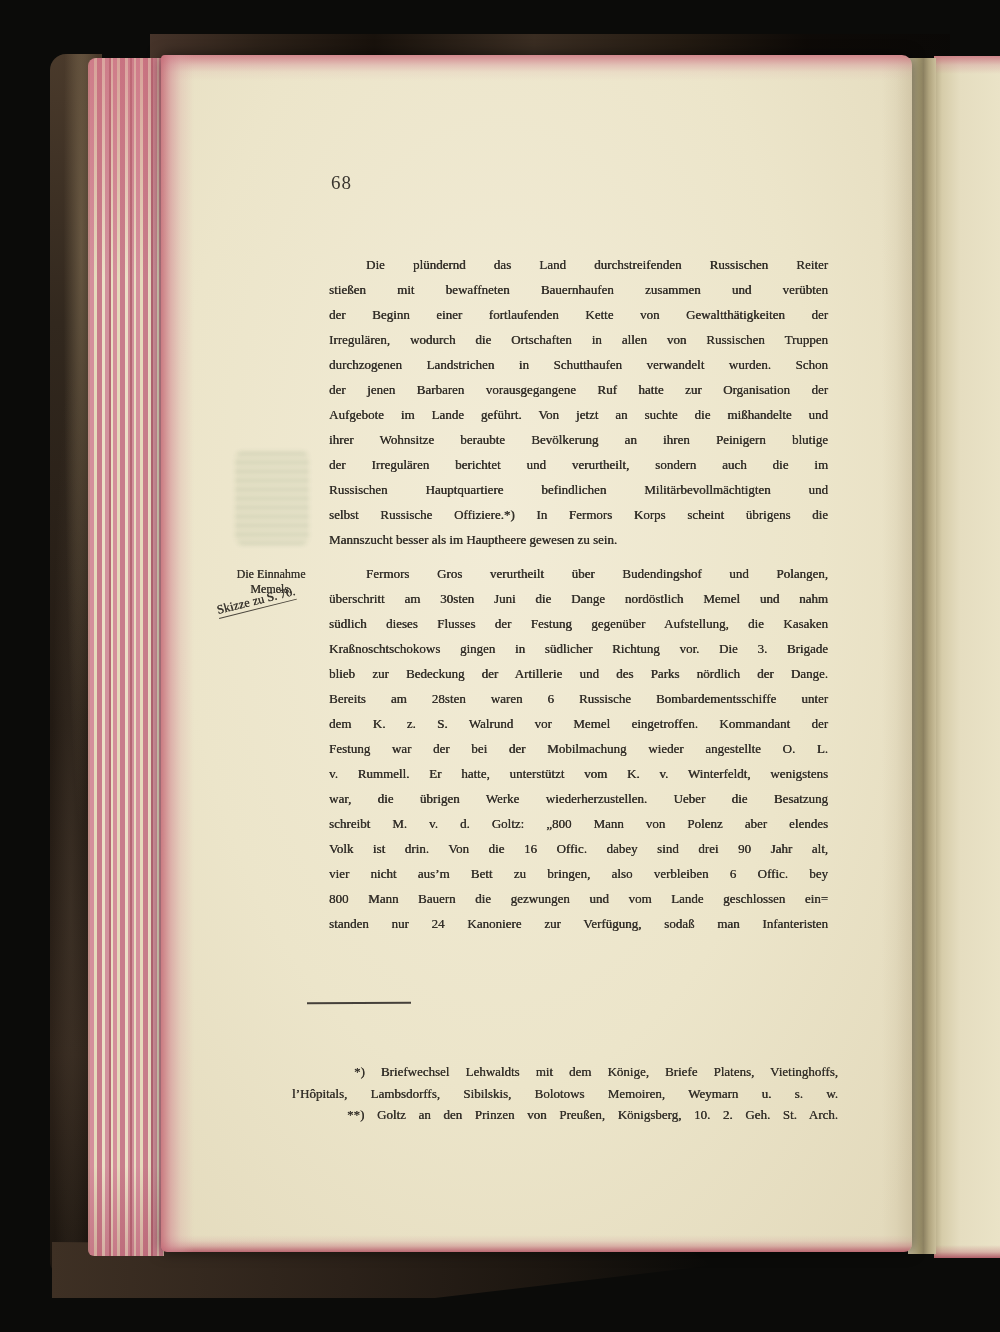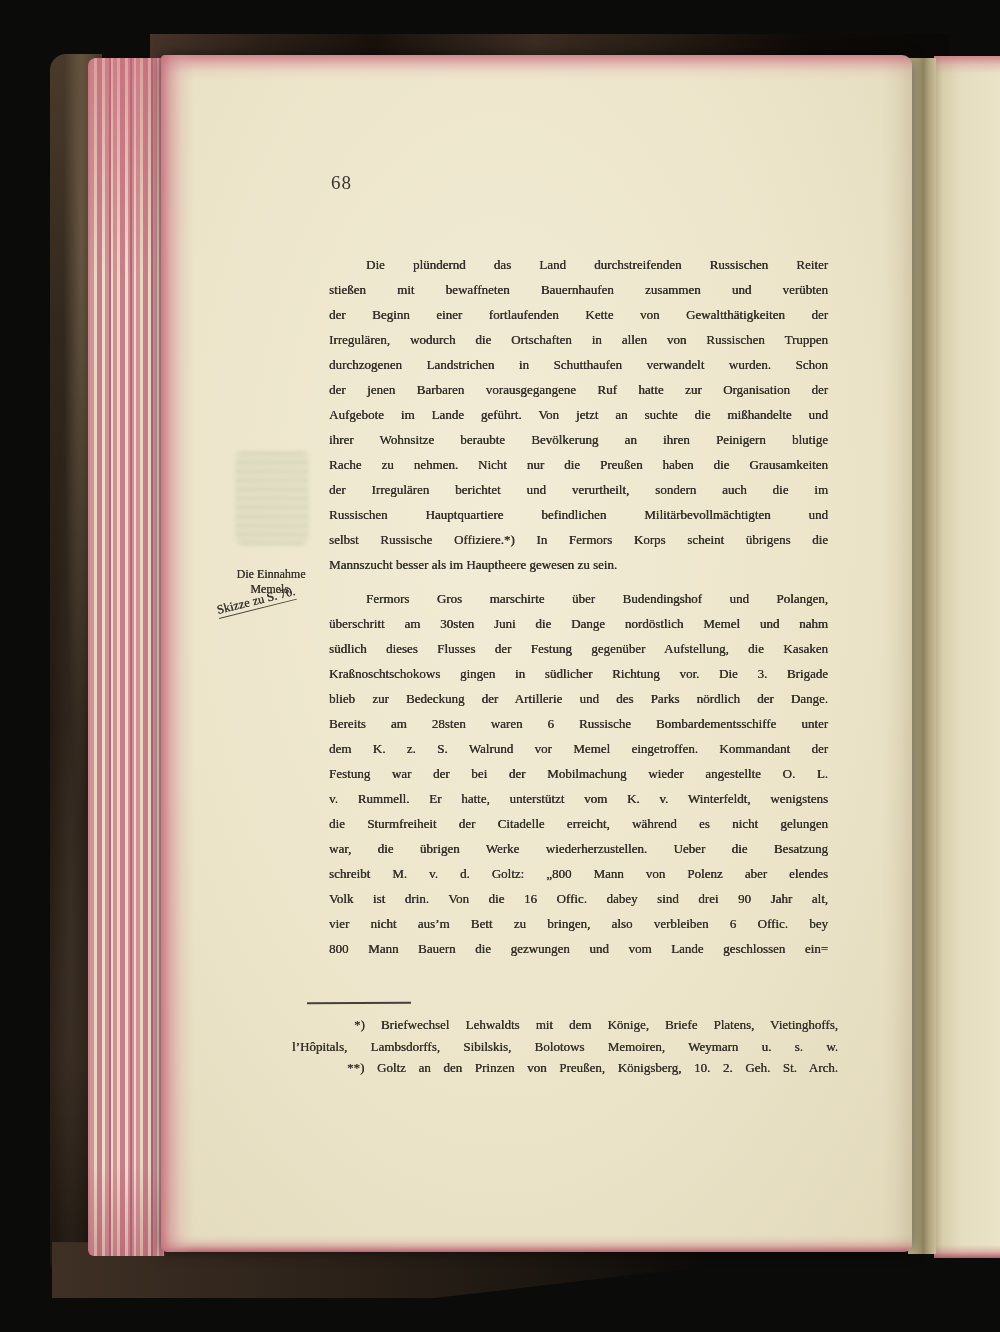--- a/index.html
+++ b/index.html
@@ -100,21 +100,21 @@
     position:absolute;left:58px;top:548px;width:122px;
     transform:rotate(-14deg);transform-origin:left bottom;
     font-size:12.5px;color:#3a362f;text-shadow:0.3px 0 0 currentColor;
   }
   .margin-note-2 .mn2{border-bottom:1.3px solid #4a453c;padding-bottom:1px;white-space:nowrap;}
   .fn-rule{
     position:absolute;left:146px;top:947px;width:104px;height:2px;
     background:#45403a;transform:rotate(-0.4deg);
   }
   .footnotes{
-    position:absolute;left:131px;top:959px;width:546px;
+    position:absolute;left:131px;top:1006px;width:546px;
     font-size:13px;color:#36322b;text-shadow:0.3px 0 0 currentColor;
   }
   .fline{line-height:21.5px;text-align:justify;text-align-last:justify;}
   .fline:nth-child(1){text-indent:62px;}
   .fline:nth-child(3){text-indent:55px;}
   .showthrough{
     position:absolute;left:74px;top:396px;width:74px;height:94px;
     background:repeating-linear-gradient(0deg,
       rgba(104,134,96,.26) 0 3px,rgba(140,160,120,.10) 3px 9px);
     filter:blur(2.2px);border-radius:8px;opacity:.8;
@@ -146,43 +146,42 @@
       <div class="para para1">
 
       <div class="line">Die plündernd das Land durchstreifenden Russischen Reiter</div>
           <div class="line">stießen mit bewaffneten Bauernhaufen zusammen und verübten</div>
           <div class="line">der Beginn einer fortlaufenden Kette von Gewaltthätigkeiten der</div>
           <div class="line">Irregulären, wodurch die Ortschaften in allen von Russischen Truppen</div>
           <div class="line">durchzogenen Landstrichen in Schutthaufen verwandelt wurden. Schon</div>
           <div class="line">der jenen Barbaren vorausgegangene Ruf hatte zur Organisation der</div>
           <div class="line">Aufgebote im Lande geführt. Von jetzt an suchte die mißhandelte und</div>
           <div class="line">ihrer Wohnsitze beraubte Bevölkerung an ihren Peinigern blutige</div>
-          <div class="line">Rache zu nehmen. Nicht nur die Preußen haben die Grausamkeiten</div>
           <div class="line">der Irregulären berichtet und verurtheilt, sondern auch die im</div>
           <div class="line">Russischen Hauptquartiere befindlichen Militärbevollmächtigten und</div>
           <div class="line">selbst Russische Offiziere.*) In Fermors Korps scheint übrigens die</div>
           <div class="line">Mannszucht besser als im Hauptheere gewesen zu sein.</div>
         </div>
       <div class="para para2">
 
-      <div class="line">Fermors Gros marschirte über Budendingshof und Polangen,</div>
+      <div class="line">Fermors Gros verurtheilt über Budendingshof und Polangen,</div>
           <div class="line">überschritt am 30sten Juni die Dange nordöstlich Memel und nahm</div>
           <div class="line">südlich dieses Flusses der Festung gegenüber Aufstellung, die Kasaken</div>
           <div class="line">Kraßnoschtschokows gingen in südlicher Richtung vor. Die 3. Brigade</div>
           <div class="line">blieb zur Bedeckung der Artillerie und des Parks nördlich der Dange.</div>
           <div class="line">Bereits am 28sten waren 6 Russische Bombardementsschiffe unter</div>
           <div class="line">dem K. z. S. Walrund vor Memel eingetroffen. Kommandant der</div>
           <div class="line">Festung war der bei der Mobilmachung wieder angestellte O. L.</div>
           <div class="line">v. Rummell. Er hatte, unterstützt vom K. v. Winterfeldt, wenigstens</div>
-          <div class="line">die Sturmfreiheit der Citadelle erreicht, während es nicht gelungen</div>
           <div class="line">war, die übrigen Werke wiederherzustellen. Ueber die Besatzung</div>
           <div class="line">schreibt M. v. d. Goltz: „800 Mann von Polenz aber elendes</div>
           <div class="line">Volk ist drin. Von die 16 Offic. dabey sind drei 90 Jahr alt,</div>
           <div class="line">vier nicht aus’m Bett zu bringen, also verbleiben 6 Offic. bey</div>
           <div class="line">800 Mann Bauern die gezwungen und vom Lande geschlossen ein=</div>
+          <div class="line">standen nur 24 Kanoniere zur Verfügung, sodaß man Infanteristen</div>
         </div>
     </div>
 
     <div class="fn-rule"></div>
 
     <div class="footnotes">
 
     <div class="fline">*) Briefwechsel Lehwaldts mit dem Könige, Briefe Platens, Vietinghoffs,</div>
         <div class="fline">l’Hôpitals, Lambsdorffs, Sibilskis, Bolotows Memoiren, Weymarn u. s. w.</div>
         <div class="fline">**) Goltz an den Prinzen von Preußen, Königsberg, 10. 2. Geh. St. Arch.</div>

